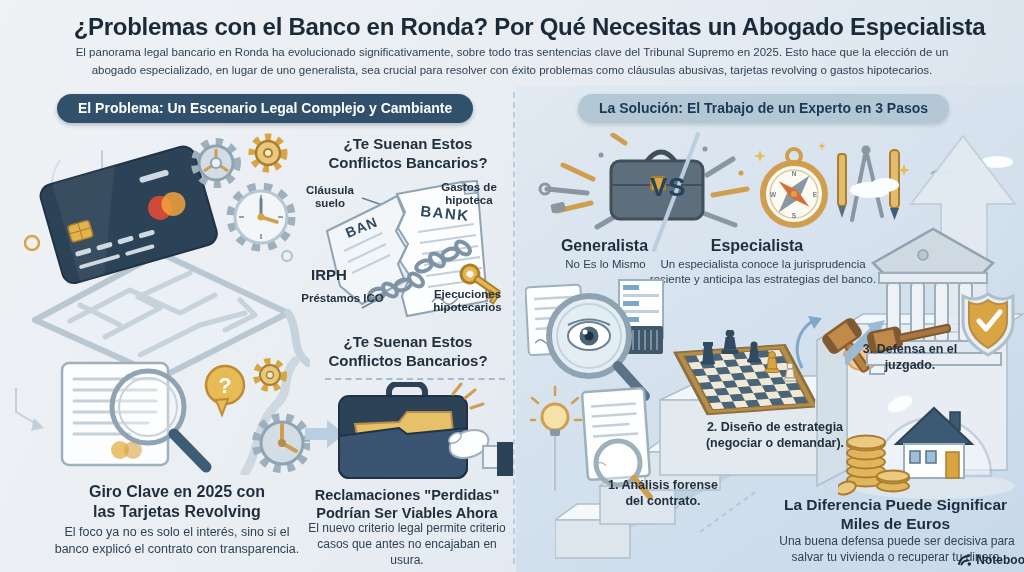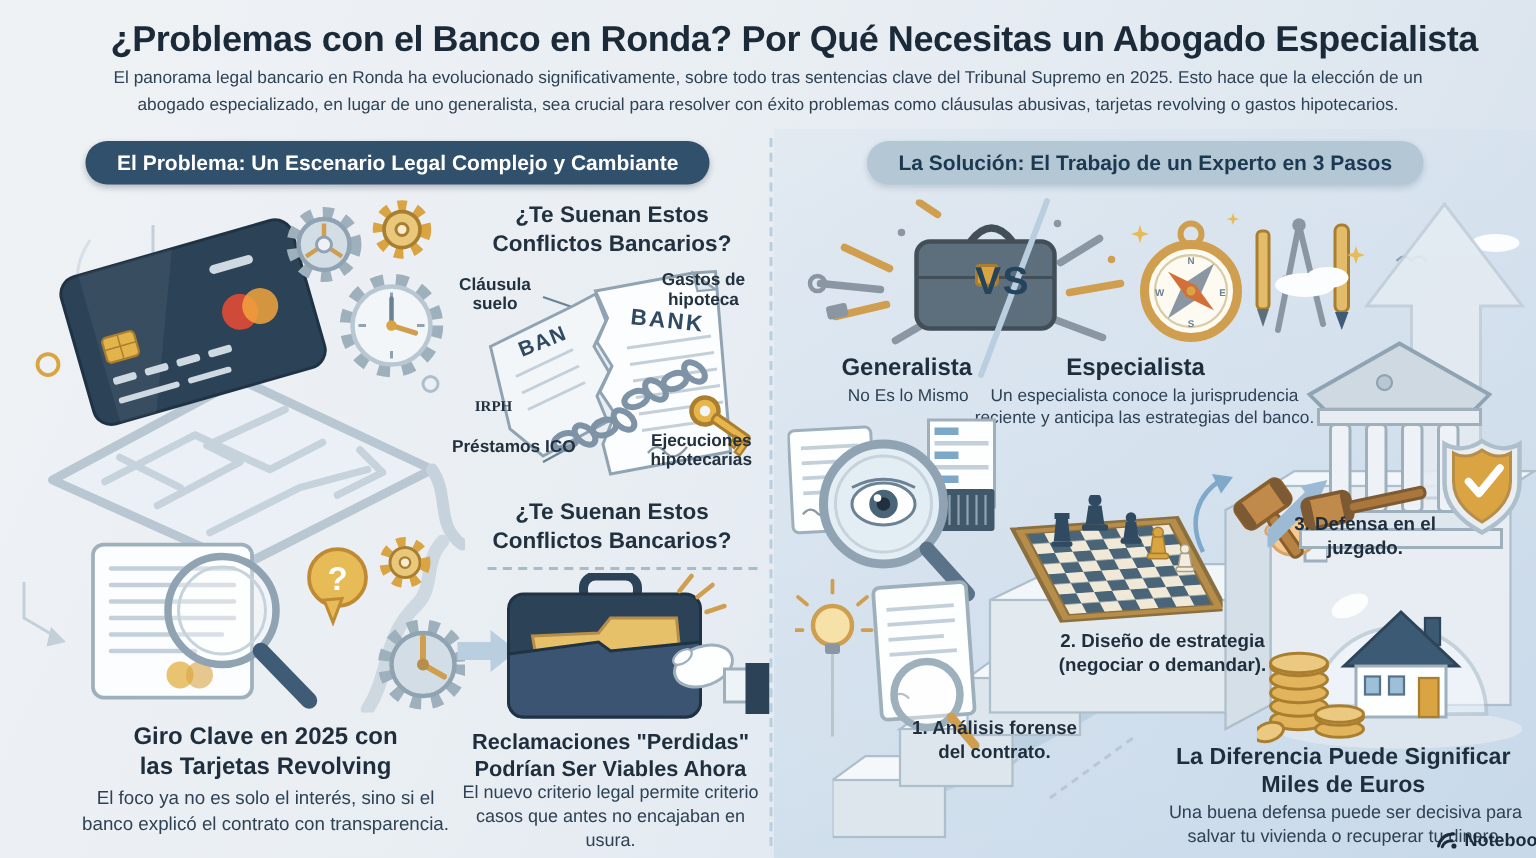--- a/index.html
+++ b/index.html
@@ -191,23 +191,23 @@
       <circle r="9" fill="#e7b54c" stroke="#a97f2f" stroke-width="3"></circle>
       <circle r="3.5" fill="#f2f6f9"></circle>
       <rect x="7" y="-3" width="28" height="6" rx="2" fill="#e7b54c" stroke="#a97f2f" stroke-width="2"></rect>
       <rect x="26" y="2" width="4" height="7" fill="#e7b54c" stroke="#a97f2f" stroke-width="1.5"></rect>
       <rect x="32" y="2" width="4" height="9" fill="#e7b54c" stroke="#a97f2f" stroke-width="1.5"></rect>
     </g>
   </svg>
 
   <div class="abs ctr lbl" style="left:291px;top:184px;width:78px;">Cláusula suelo</div>
   <div class="abs ctr lbl" style="left:428px;top:181px;width:82px;">Gastos de hipoteca</div>
-  <div class="abs ctr lbl" style="left:304px;top:266px;width:50px;font-size:10px;font-family:Liberation Serif, serif;">IRPH</div>
+  <div class="abs ctr lbl" style="left:304px;top:266px;width:50px;font-size:15px;">IRPH</div>
   <div class="abs ctr lbl" style="left:300px;top:292px;width:85px;">Préstamos ICO</div>
-  <div class="abs ctr lbl" style="left:420px;top:288px;width:95px;">Ejecuciones hipotecarias</div>
+  <div class="abs ctr lbl" style="left:420px;top:288px;width:95px;">Ejecuciones hipotecarios</div>
 
   <div class="abs ctr mhead" style="left:318px;top:333px;width:180px;">¿Te Suenan Estos Conflictos Bancarios?</div>
   <div class="abs hdash" style="left:325px;top:378px;width:180px;"></div>
 
   <svg class="abs" style="left:303px;top:382px;" width="210" height="105" viewBox="0 0 210 105">
     <polygon points="2,46 24,46 24,38 42,52 24,66 24,58 2,58" fill="#b9cede"></polygon>
     <g>
       <rect x="86" y="2" width="36" height="18" rx="8" fill="none" stroke="#2c4257" stroke-width="6"></rect>
       <rect x="36" y="14" width="128" height="82" rx="10" fill="#2c4257" stroke="#1f3345" stroke-width="2"></rect>
       <polygon points="52,42 96,40 104,30 148,30 150,50 54,54" fill="#e7c06a" stroke="#b78d4a" stroke-width="2"></polygon>

